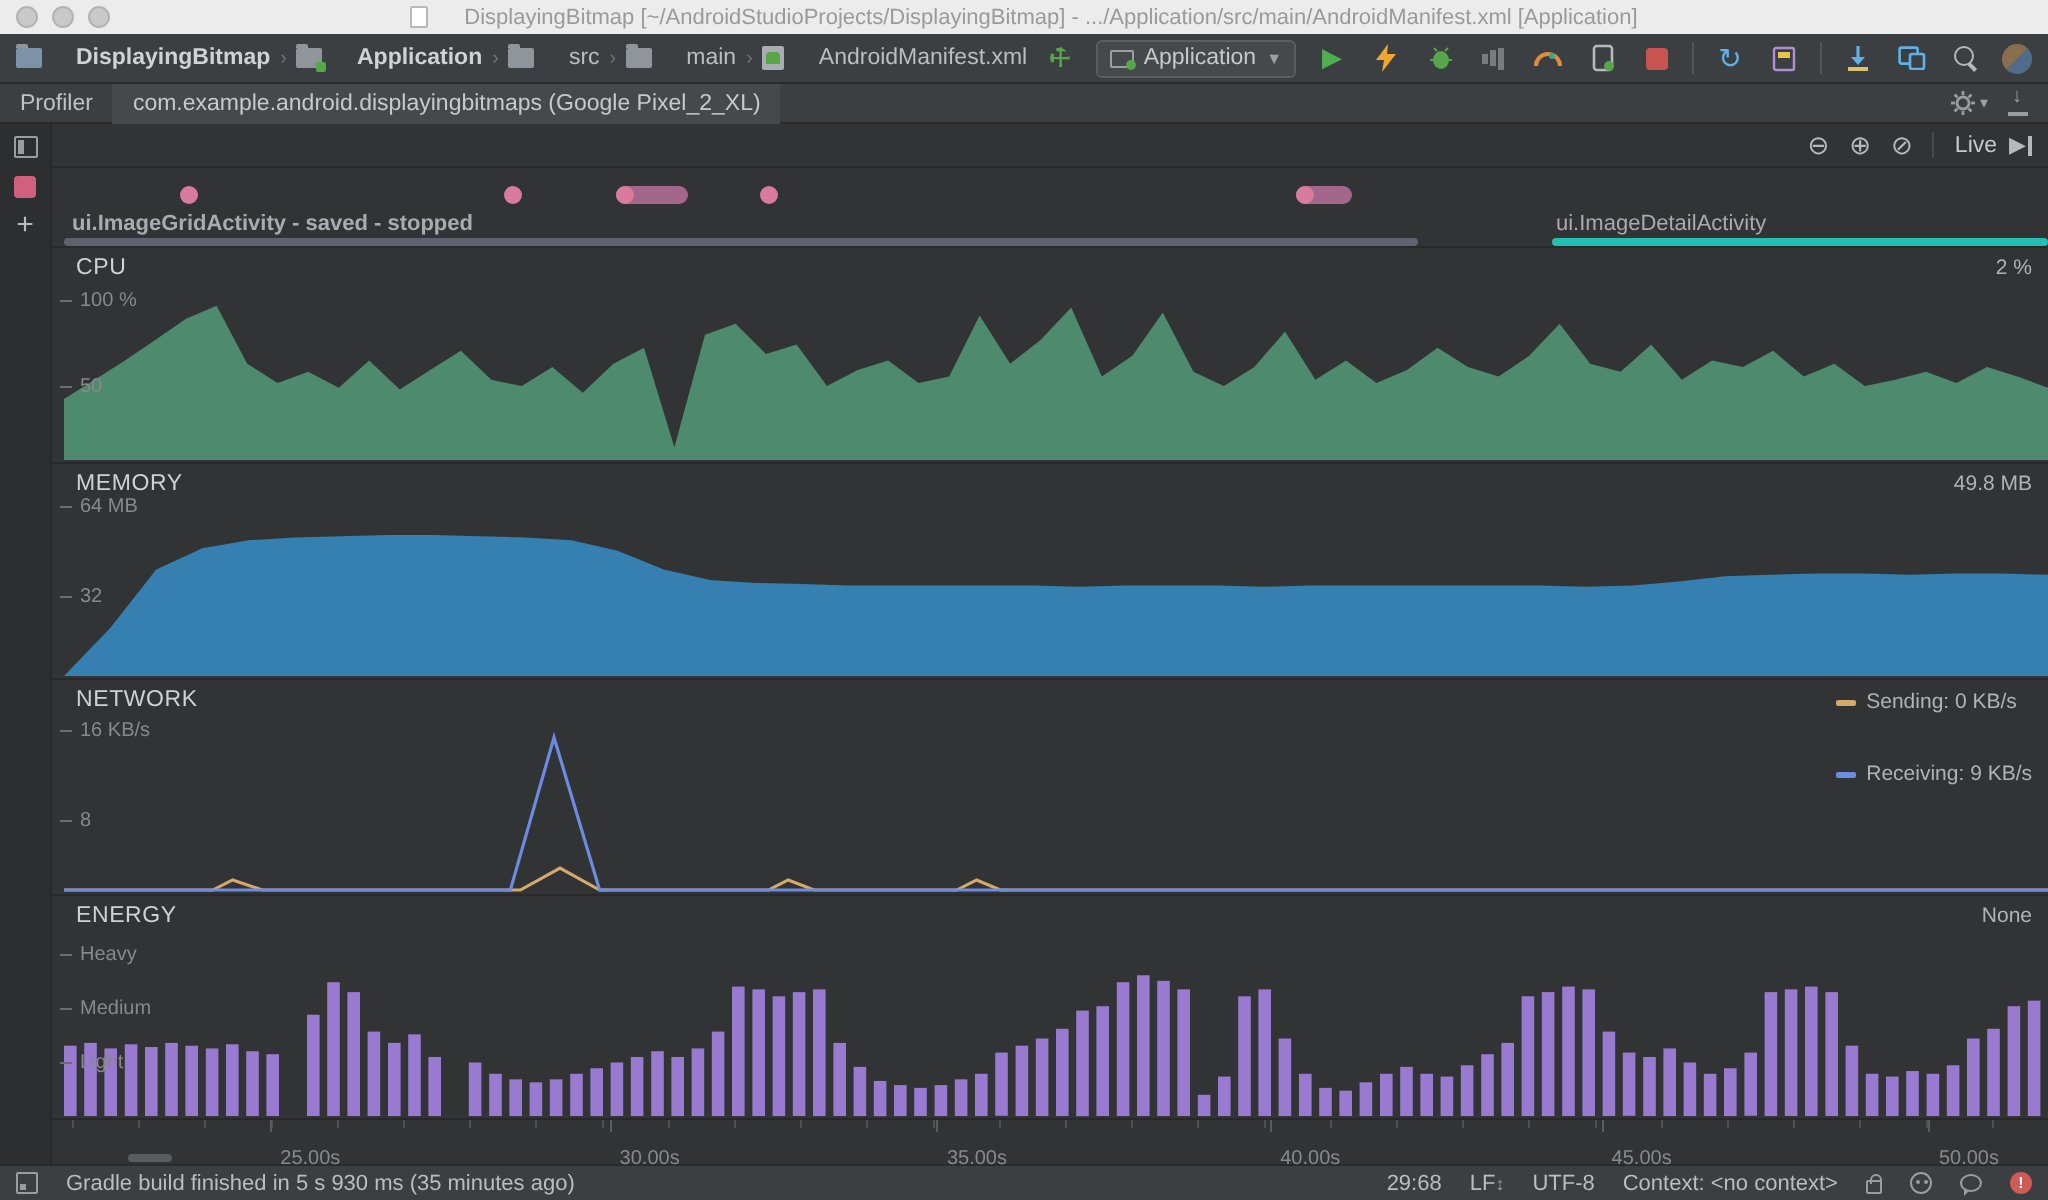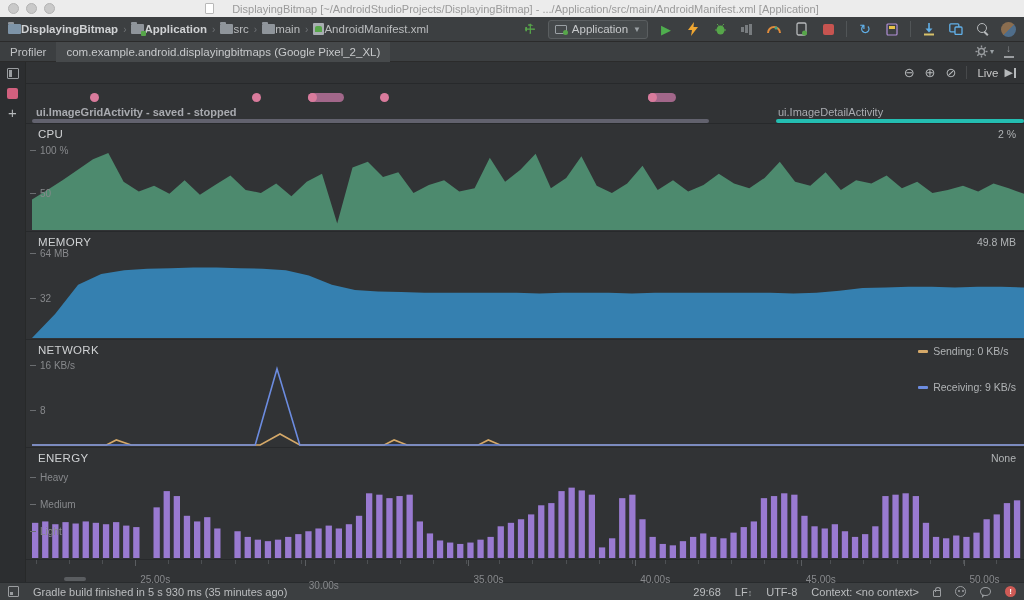--- a/index.html
+++ b/index.html
@@ -10,21 +10,21 @@
   
   .titlebar { height:17px; background:#ececec; display:flex; align-items:center; padding:0 8px; position:relative; }
   .tl-group { display:flex; gap:7px; }
   .tl { width:11px; height:11px; border-radius:50%; background:#c9c9c9; border:1px solid #b3b3b3; }
   .title-center { position:absolute; left:0; right:0; text-align:center; font-size:11px; color:#9a9a9a; display:flex; justify-content:center; align-items:center; gap:18px; }
   .doc-ic { width:9px; height:11px; border:1px solid #b8b8b8; border-radius:1px; background:#fff; display:inline-block; }
 
   
   .toolbar { height:25px; background:#3c3f41; display:flex; align-items:center; padding:0 8px; border-bottom:1px solid #2b2b2b; color:#bbbdbf; font-size:11.5px; }
   .crumbs { display:flex; align-items:center; gap:4px; }
-  .crumb { display:flex; align-items:center; gap:0; }
+  .crumb { display:flex; align-items:center; gap:17px; }
   .crumb.bold { font-weight:bold; color:#d0d2d4; }
   .sep-arrow { color:#6f7276; font-size:10px; padding:0 1px; }
   .folder-ic { width:13px; height:10px; background:#8f959b; border-radius:1px; position:relative; display:inline-block; }
   .folder-ic:before { content:""; position:absolute; top:-2px; left:0; width:6px; height:2px; background:#8f959b; border-radius:1px 1px 0 0; }
   .folder-ic.proj { background:#7d94a8; }
   .folder-ic.mod:after { content:""; position:absolute; right:-2px; bottom:-2px; width:5px; height:5px; background:#57a64a; border-radius:1px; }
   .manifest-ic { width:11px; height:12px; background:#a8adb2; border-radius:1px; position:relative; display:inline-block; }
   .manifest-ic:after { content:""; position:absolute; left:2px; top:3px; width:7px; height:6px; background:#57a64a; border-radius:2px 2px 0 0; }
   .tb-right { margin-left:auto; display:flex; align-items:center; gap:9px; }
   .tb-ic { width:18px; height:18px; display:flex; align-items:center; justify-content:center; font-size:13px; }
@@ -433,21 +433,21 @@
           </svg>
       </div>
 
       <div class="timeaxis">
         <div class="minor-ticks"></div>
         <div id="major-ticks" style="position:absolute;left:6px;top:0;width:992px;height:100%">
             <div class="major-tick" style="left: 10.4%;">
               <span class="line"></span>
               <span class="lbl">25.00s</span>
             </div>
-            <div class="major-tick" style="left: 27.5%; flex-direction: column;">
+            <div class="major-tick" style="left: 27.5%;">
               <span class="line"></span>
               <span class="lbl">30.00s</span>
             </div>
             <div class="major-tick" style="left: 44%;">
               <span class="line"></span>
               <span class="lbl">35.00s</span>
             </div>
             <div class="major-tick" style="left: 60.8%;">
               <span class="line"></span>
               <span class="lbl">40.00s</span>

